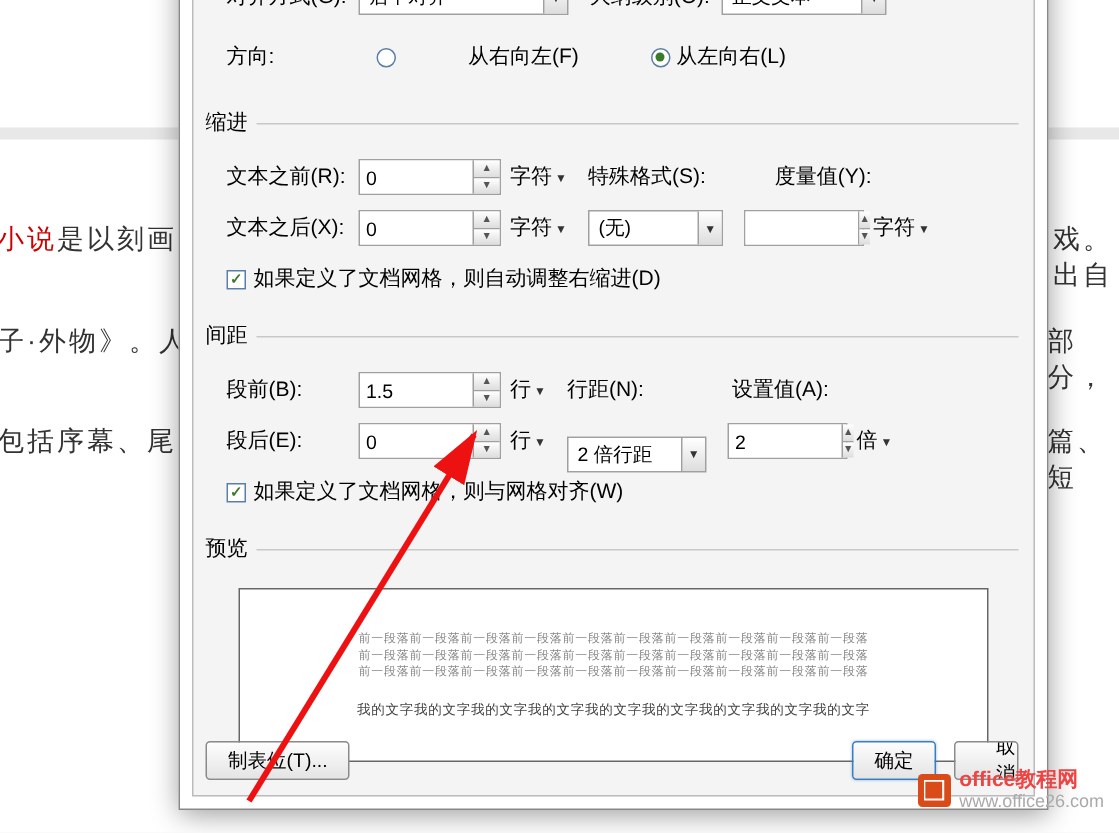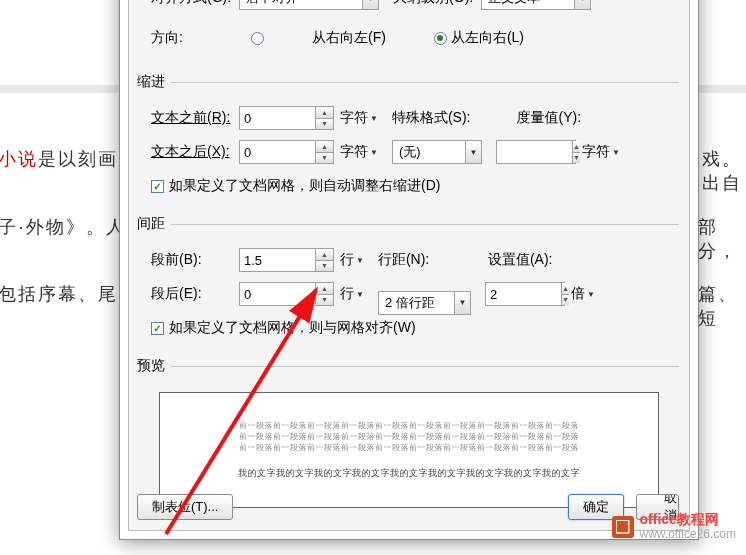--- a/index.html
+++ b/index.html
@@ -76,38 +76,38 @@
       <span>从左向右(L)</span>
     </label>
   </div>
 
   <div class="row" style="padding-left:8px; margin-top:16px;">
     <span class="fieldset-label">缩进</span>
     <hr class="hr" style="flex:1; margin-left:6px; margin-right:10px;">
   </div>
 
   <div class="row" style="padding-left:22px; margin-top:8px;">
-    <span class="ctrl-label" style="width:88px;text-decoration:underline;">文本之前(R):</span>
+    <span class="ctrl-label" style="width:88px;">文本之前(R):</span>
     <div class="num-input">
       <input value="0" style="">
       <div class="spinner">
             <div>▲</div>
             <div>▼</div>
           </div>
     </div>
     <span class="unit-btn">
           <span>字符</span>
           <span class="dd">▼</span>
         </span>
     <span class="ctrl-label" style="margin-left:14px;">特殊格式(S):</span>
     <span class="ctrl-label" style="margin-left:46px;">度量值(Y):</span>
   </div>
 
   <div class="row" style="padding-left:22px; margin-top:6px;">
-    <span class="ctrl-label" style="width:88px;text-decoration:underline;">文本之后(X):</span>
+    <span class="ctrl-label" style="width:88px;">文本之后(X):</span>
     <div class="num-input">
       <input value="0" style="">
       <div class="spinner">
             <div>▲</div>
             <div>▼</div>
           </div>
     </div>
     <span class="unit-btn">
           <span>字符</span>
           <span class="dd">▼</span>

